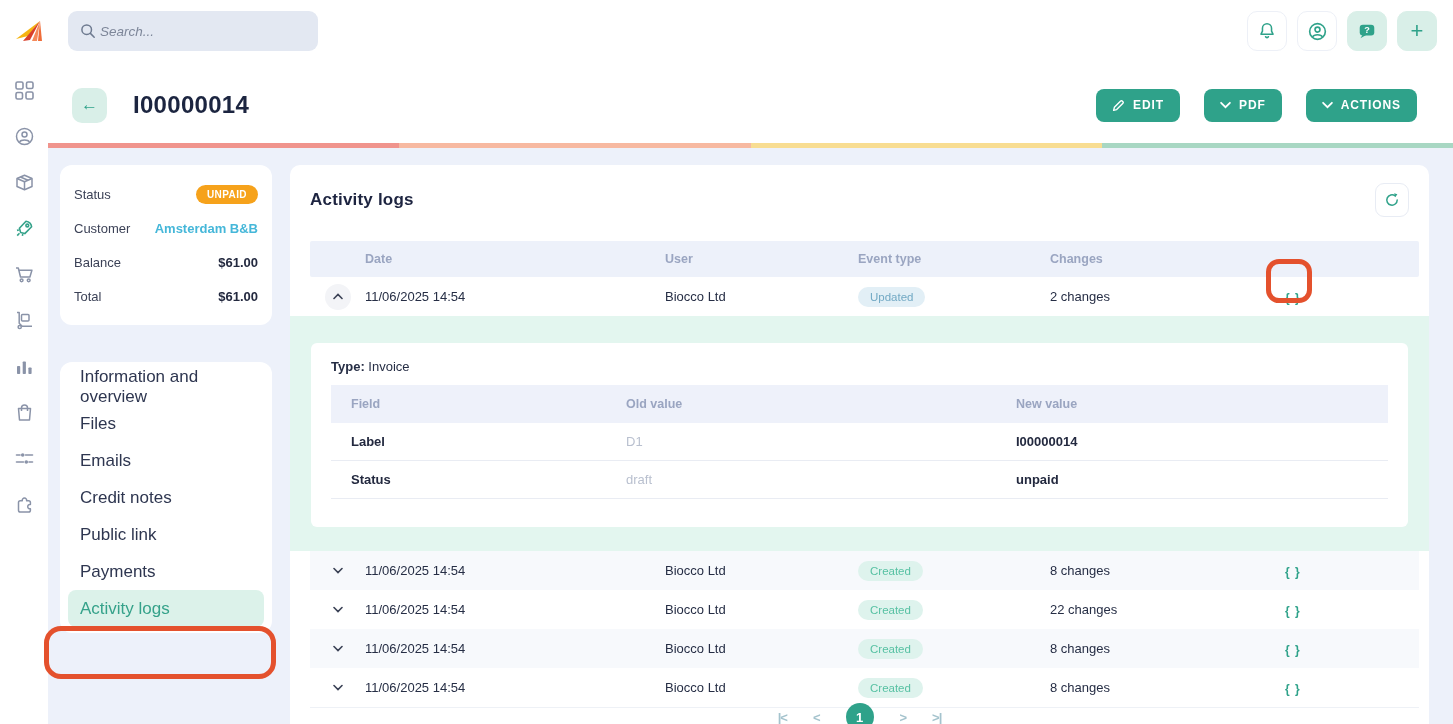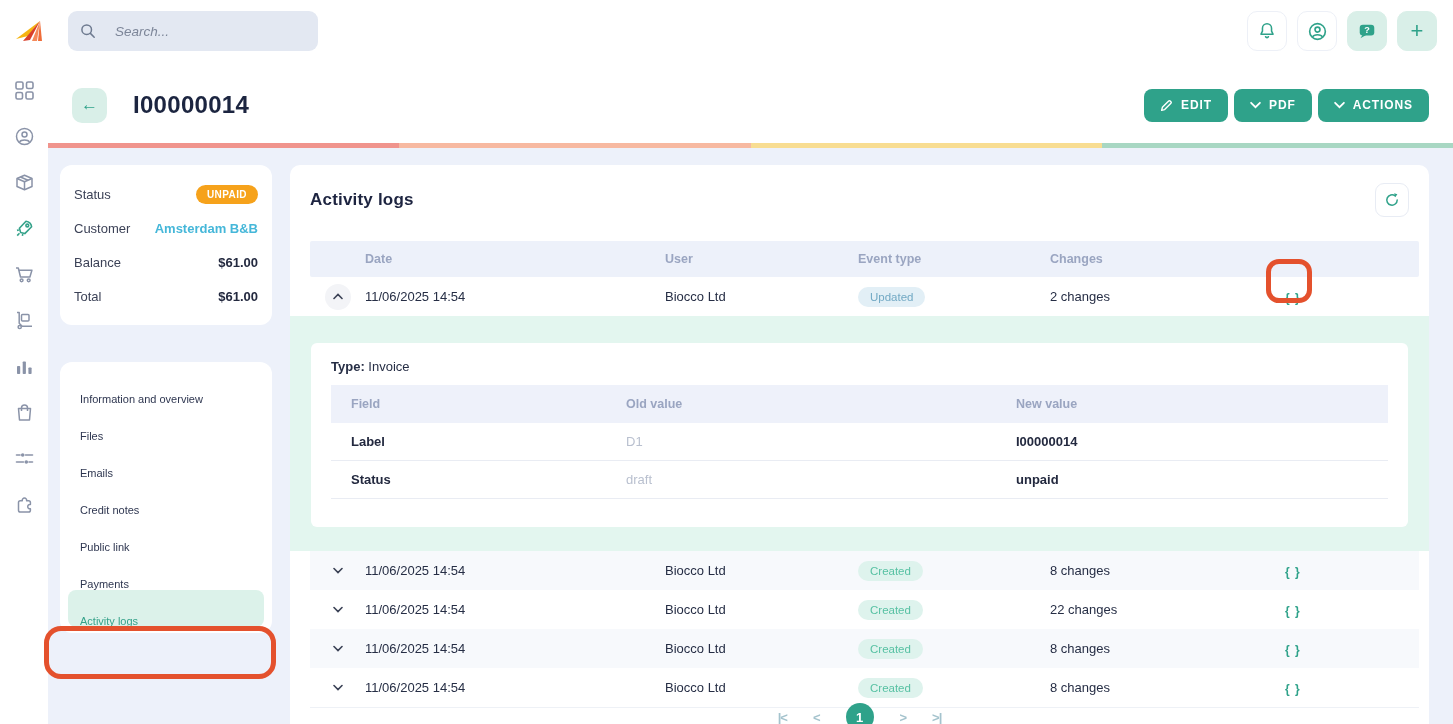--- a/index.html
+++ b/index.html
@@ -2,52 +2,52 @@
 <html><head>
 <meta charset="utf-8">
 <style>
   * { margin:0; padding:0; box-sizing:border-box; }
   body { font-family:"Liberation Sans","DejaVu Sans",sans-serif; }
   .screen { position:relative; width:1453px; height:724px; background:#edf1fa; overflow:hidden; }
 
   
   .topbar { position:absolute; top:0; left:0; width:100%; height:62px; background:#fff; display:flex; align-items:center; z-index:5; }
   .logo { width:34px; height:34px; margin-left:13px; }
-  .searchbox { margin-left:21px; width:250px; height:40px; background:#e3e8f2; border-radius:9px; display:flex; align-items:center; padding:0 12px; gap:19px; }
+  .searchbox { margin-left:21px; width:250px; height:40px; background:#e3e8f2; border-radius:9px; display:flex; align-items:center; padding:0 12px; gap:4px; }
   .search-input { border:none; outline:none; background:transparent; font-style:italic; font-size:13.5px; color:#5b6478; width:180px; font-family:inherit; }
   .search-input::placeholder { color:#7d8699; }
   .topbar-right { margin-left:auto; margin-right:16px; display:flex; gap:10px; }
   .tb-btn { width:40px; height:40px; border-radius:10px; display:flex; align-items:center; justify-content:center; cursor:pointer; }
   .tb-white { background:#fff; border:1px solid #edf0f7; }
   .tb-mint  { background:#d9efe8; border:1px solid #d9efe8; }
   .plus-glyph { font-size:22px; color:#2fa28a; font-weight:500; line-height:1; }
 
   
   .rail { position:absolute; top:62px; left:0; bottom:0; width:48px; background:#fff; display:flex; flex-direction:column; align-items:center; padding-top:18px; gap:25px; }
   .rail .ricon { width:21px; height:21px; display:flex; cursor:pointer; }
 
   
   .header-card { position:absolute; top:62px; left:48px; right:0; height:86px; background:#fff; display:flex; align-items:center; }
   .back-btn { width:35px; height:35px; background:#d9efe8; border-radius:10px; margin-left:24px; display:flex; align-items:center; justify-content:center; color:#2fa28a; font-size:17px; cursor:pointer; }
   .doc-title { margin-left:26px; font-size:24px; font-weight:800; color:#1c2540; letter-spacing:.3px; }
-  .header-actions { margin-left:auto; margin-right:24px; display:flex; gap:6px; }
+  .header-actions { margin-left:auto; margin-right:36px; display:flex; gap:24px; }
   .hbtn { height:33px; background:#2fa28a; border:none; border-radius:8px; color:#fff; font-size:12px; font-weight:700; letter-spacing:.9px; display:flex; align-items:center; gap:8px; padding:0 16px; cursor:pointer; font-family:inherit; }
   .strip { position:absolute; bottom:0; left:0; width:100%; height:5px; display:flex; }
   .strip div { height:100%; width:25%; }
 
   
   .summary-card { position:absolute; left:60px; top:165px; width:212px; background:#fff; border-radius:12px; padding:12px 0; }
   .sum-row { height:34px; display:flex; align-items:center; justify-content:space-between; padding:0 14px; }
   .sum-label { font-size:13px; color:#3c4257; }
   .sum-value { font-size:13px; font-weight:700; color:#23293f; }
   .badge-unpaid { background:#f6a21b; color:#fff; font-size:10px; font-weight:700; letter-spacing:.4px; padding:4px 11px; border-radius:12px; }
   .link-cyan { color:#45b7d9; }
 
   .nav-card { position:absolute; left:60px; top:362px; width:212px; background:#fff; border-radius:12px; padding:6px 8px; }
-  .nav-item { height:37px; display:flex; align-items:flex-end; padding-left:12px; font-size:11px; color:#2e3650; font-weight:500; border-radius:8px; cursor:pointer; }
+  .nav-item { height:37px; display:flex; align-items:center; padding-left:12px; font-size:17px; color:#2e3650; font-weight:500; border-radius:8px; cursor:pointer; }
   .nav-item.active { background:#dcf2ea; color:#35a28a; }
 
   
   .main-card { position:absolute; left:290px; top:165px; width:1139px; bottom:0; background:#fff; border-radius:10px 10px 0 0; }
   .main-head { display:flex; justify-content:space-between; align-items:flex-start; padding:18px 20px 0; }
   .main-title { font-size:17px; font-weight:800; color:#1d2440; letter-spacing:.2px; margin-top:7px; }
   .refresh-btn { width:34px; height:34px; border:1px solid #e8ecf4; border-radius:9px; background:#fff; display:flex; align-items:center; justify-content:center; cursor:pointer; }
 
   .lt { display:grid; grid-template-columns:55px 300px 193px 192px 235px 1fr; align-items:center; }
   .log-header { margin:24px 10px 0 20px; height:36px; background:#edf1fa; border-radius:2px; }

